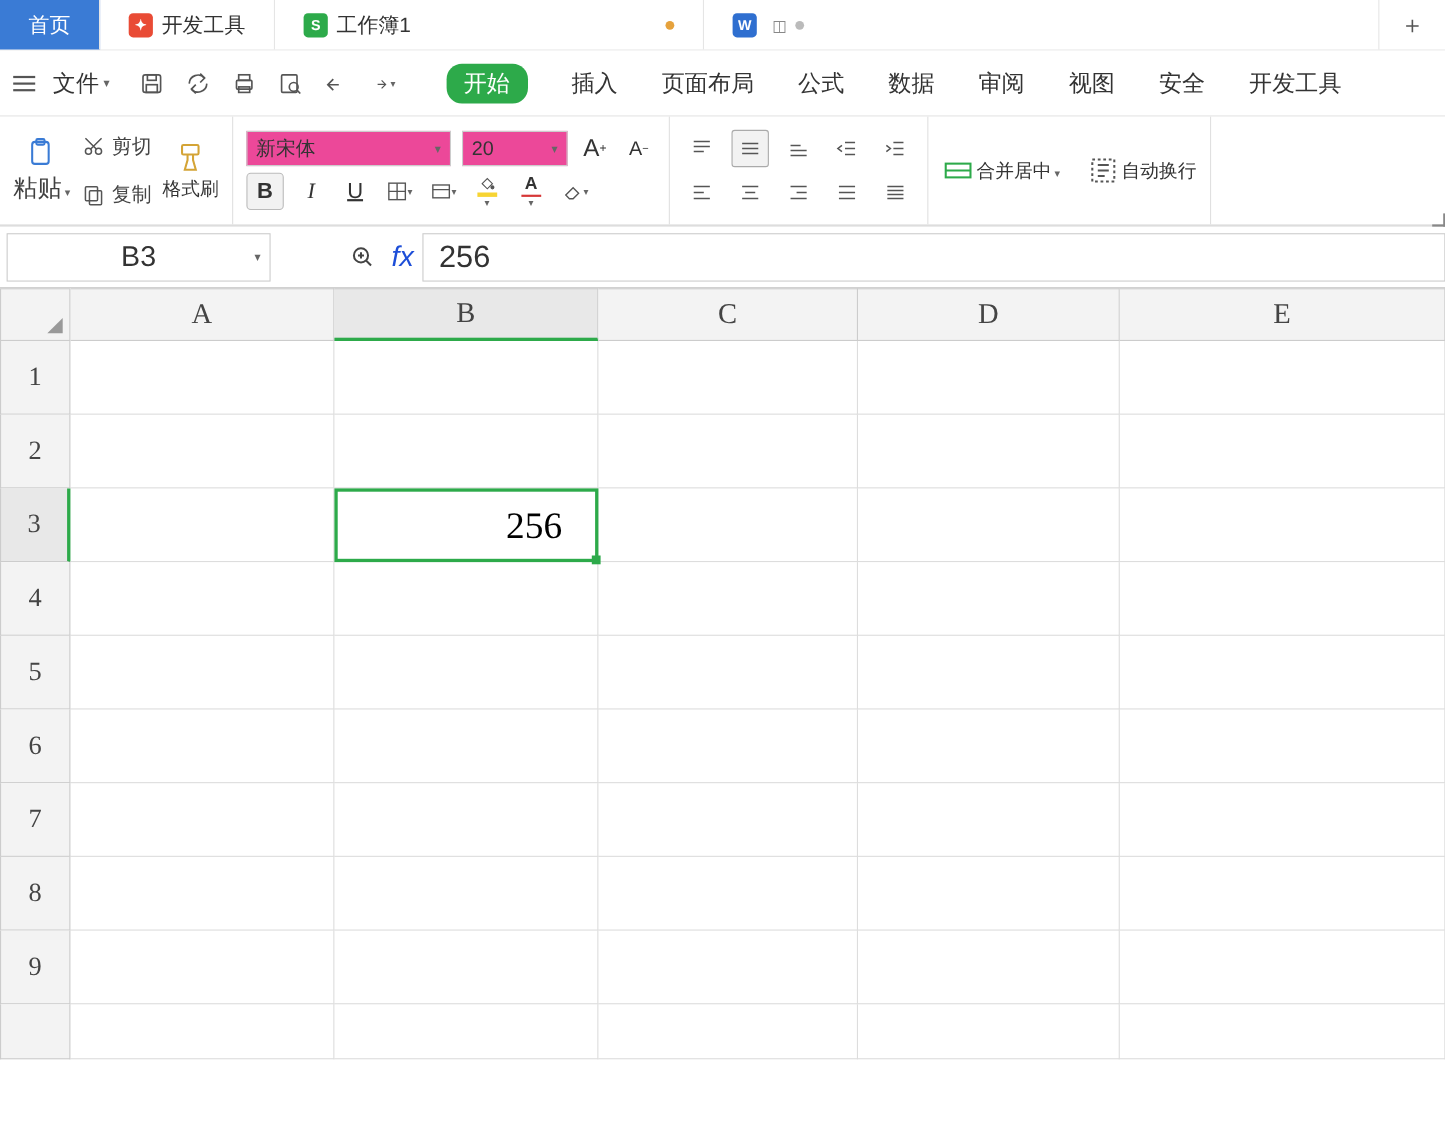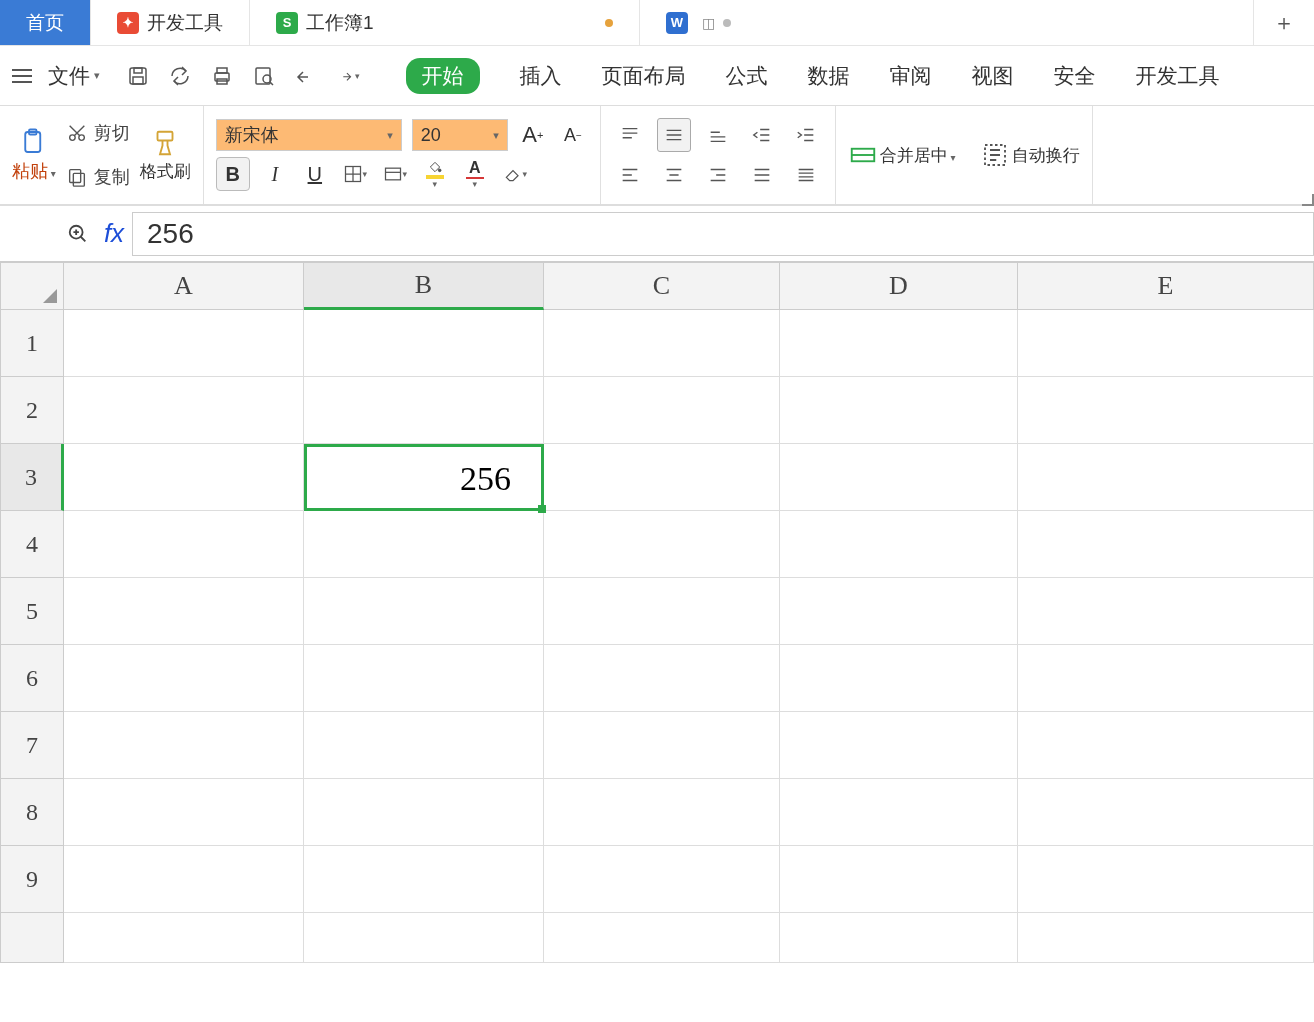--- a/index.html
+++ b/index.html
@@ -35,26 +35,26 @@
 
 
 .ribbon { display: flex; height: 100px; background: #fff; border-bottom: 2px solid #ddd; position: relative; }
 .ribbon::after { content: ""; position: absolute; right: 0; bottom: -2px; width: 10px; height: 10px; border-right: 2px solid #888; border-bottom: 2px solid #888; }
 .rsection { display: flex; flex-direction: column; justify-content: center; padding: 6px 12px; border-right: 1px solid #e0e0e0; gap: 6px; }
 .rsection.norule { border-right: none; }
 .row { display: flex; align-items: center; gap: 10px; }
 .lbl { font-size: 18px; color: #444; }
 .big-icon { display: flex; flex-direction: column; align-items: center; gap: 2px; }
 .big-icon svg { width: 30px; height: 30px; stroke: #3a7bd5; fill: none; stroke-width: 1.5; }
-.big-icon .sub { font-size: 18px; color: #c2410c; }
+.big-icon .sub { font-size: 22px; color: #404040; }
 .big-icon .sub::after { content: " ▾"; font-size: 10px; color: #666; }
 .small-btn { display: flex; align-items: center; gap: 6px; }
 .small-btn svg { width: 22px; height: 22px; stroke: #555; fill: none; stroke-width: 1.5; }
 .fmt-paint svg { stroke: #d4a436; }
-.font-sel, .size-sel { border: 1px solid #ccc; height: 32px; display: flex; align-items: center; padding: 0 8px; font-size: 18px; background: #fdba74; }
+.font-sel, .size-sel { border: 1px solid #ccc; height: 32px; display: flex; align-items: center; padding: 0 8px; font-size: 18px; background: #ec4899; }
 .font-sel { width: 186px; justify-content: space-between; }
 .size-sel { width: 96px; justify-content: space-between; }
 .dd-arrow::after { content: "▾"; font-size: 11px; color: #666; }
 .fmt-btn { width: 30px; height: 30px; display: flex; align-items: center; justify-content: center; font-size: 20px; }
 .fmt-btn.bold { width: 34px; height: 34px; border: 1px solid #bbb; border-radius: 4px; background: #f2f2f2; font-weight: bold; }
 .fmt-btn.dd::after { content: " ▾"; font-size: 9px; color: #666; }
 .color-under { display: flex; flex-direction: column; align-items: center; }
 .color-under .bar { width: 18px; height: 4px; }
 .bar.yellow { background: #f7d433; }
 .bar.red { background: #d63737; }
@@ -334,20 +334,23 @@
             <path d="M8 8h8M8 12h8M8 16h5"></path>
           </svg>
         <span class="t">自动换行</span>
       </div>
     </div>
   </div>
 
 </div>
 
 <div class="fbar">
+  <div class="namebox">
+      <span>B3</span>
+    </div>
   <div class="fgap"></div>
   <div class="zoom-ic">
       <svg viewBox="0 0 24 24">
         <circle cx="10" cy="10" r="7"></circle>
         <path d="M15 15l5 5M7 10h6M10 7v6"></path>
       </svg>
     </div>
   <div class="fx-ic">fx</div>
   <div class="formula-input">
       <span>256</span>

